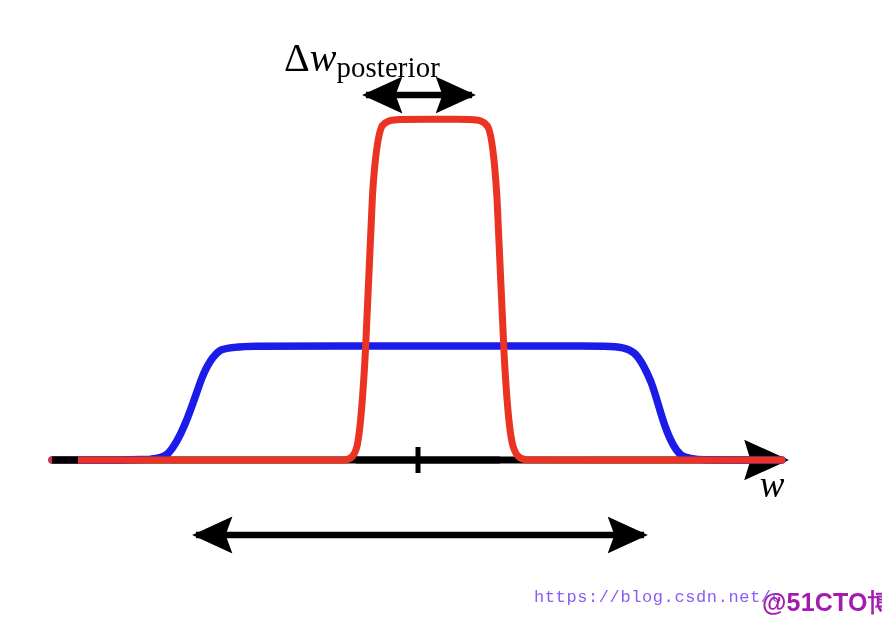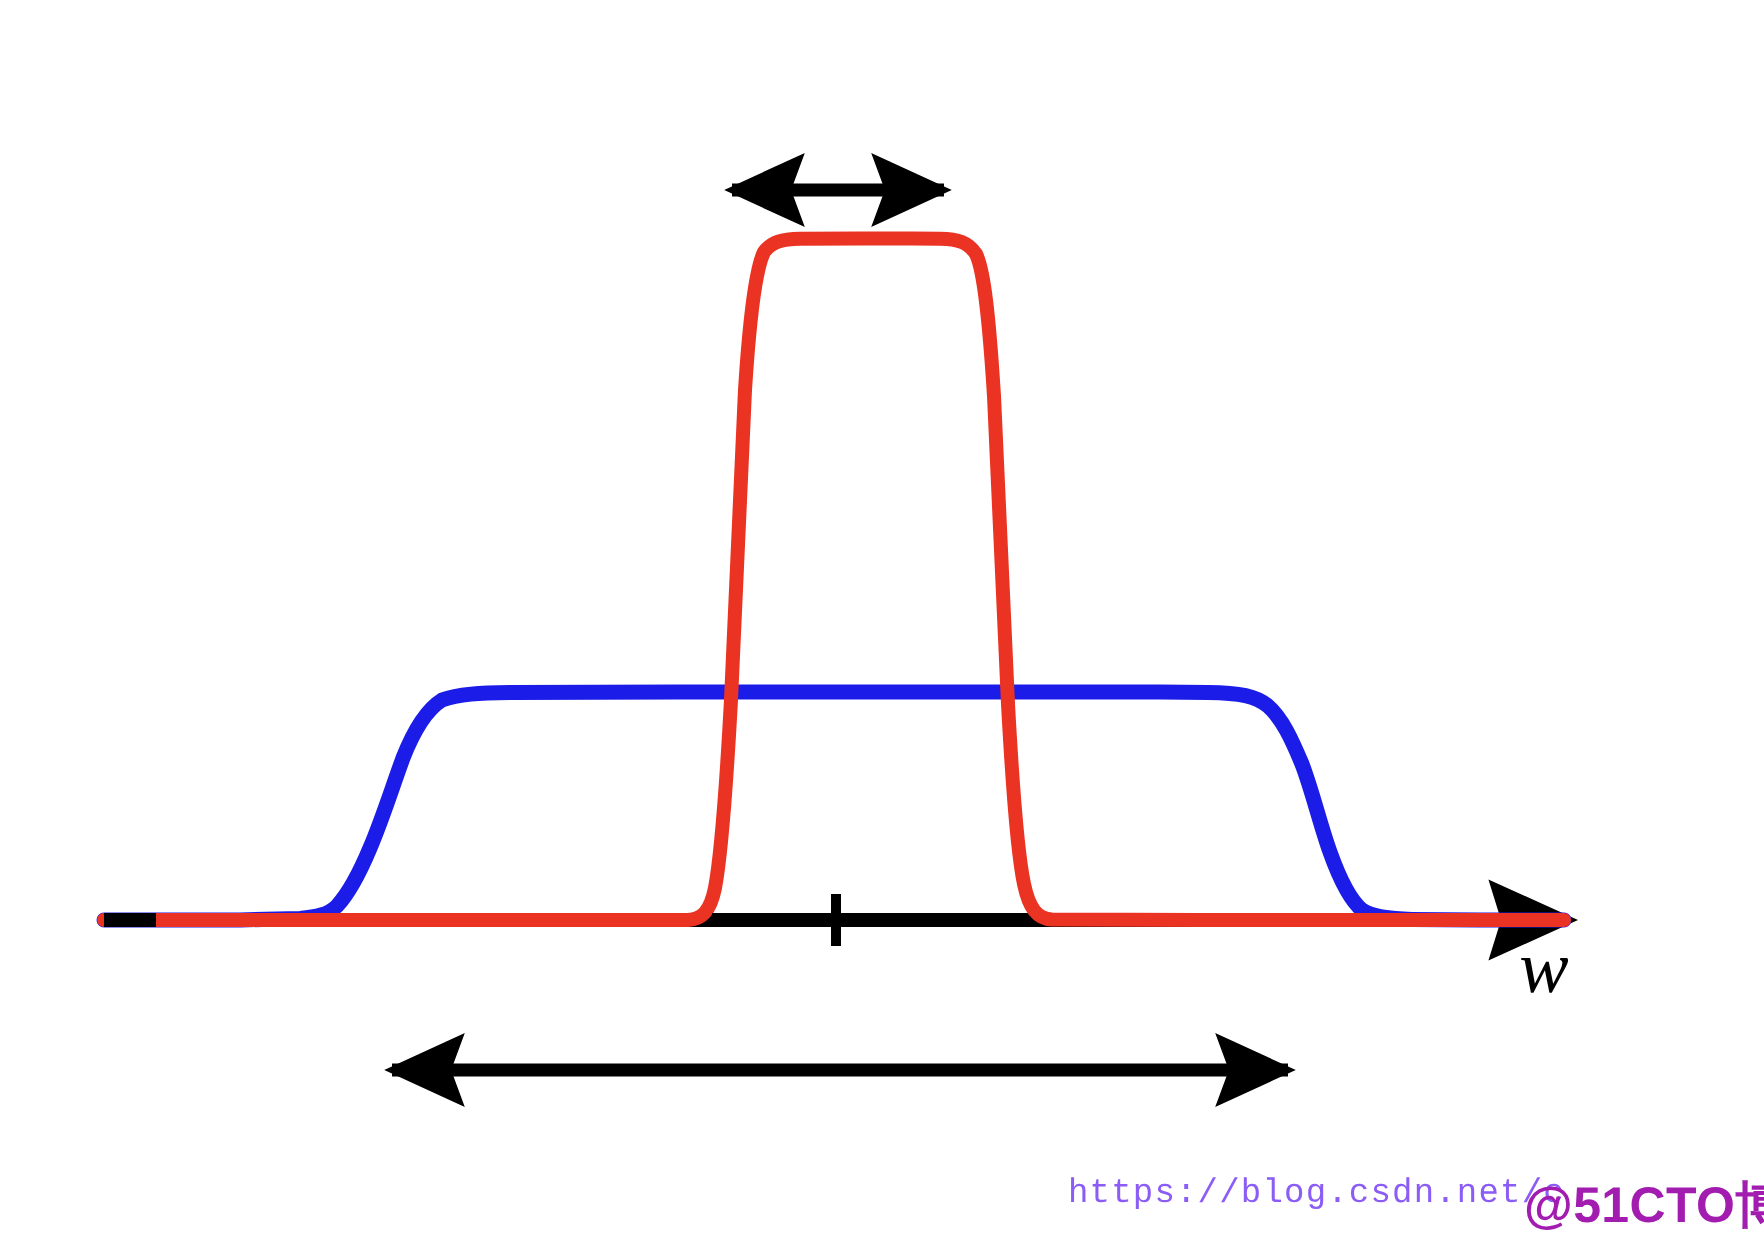--- a/index.html
+++ b/index.html
@@ -150,20 +150,25 @@
 
     <line id="axis-segment-left-stub" x1="52" y1="460" x2="78" y2="460" stroke="#000000" stroke-width="7"></line>
 
     <line id="tick-wmap" x1="418" y1="447" x2="418" y2="473" stroke="#000000" stroke-width="5"></line>
 
     <line id="arrow-posterior" x1="366" y1="95" x2="472" y2="95" stroke="#000000" stroke-width="6.5" marker-start="url(#arrowhead-left)" marker-end="url(#arrowhead-right)"></line>
 
     <line id="arrow-prior" x1="196" y1="535" x2="644" y2="535" stroke="#000000" stroke-width="6.5" marker-start="url(#arrowhead-left)" marker-end="url(#arrowhead-right)"></line>
   </svg>
 
+  <div class="math-label" id="label-posterior">
+    <span id="label-posterior-inner">
+      <span class="math-delta">Δ</span><span class="math-var">w</span><span class="math-sub">posterior</span>
+    </span>
+  </div>
 
 
 
   <div class="math-label" id="label-axis-w">
     <span class="math-var">w</span>
   </div>
 
   <div class="watermark" id="watermark-url">https://blog.csdn.net/c</div>
   <div class="watermark" id="watermark-brand">@51CTO博客</div>
 

